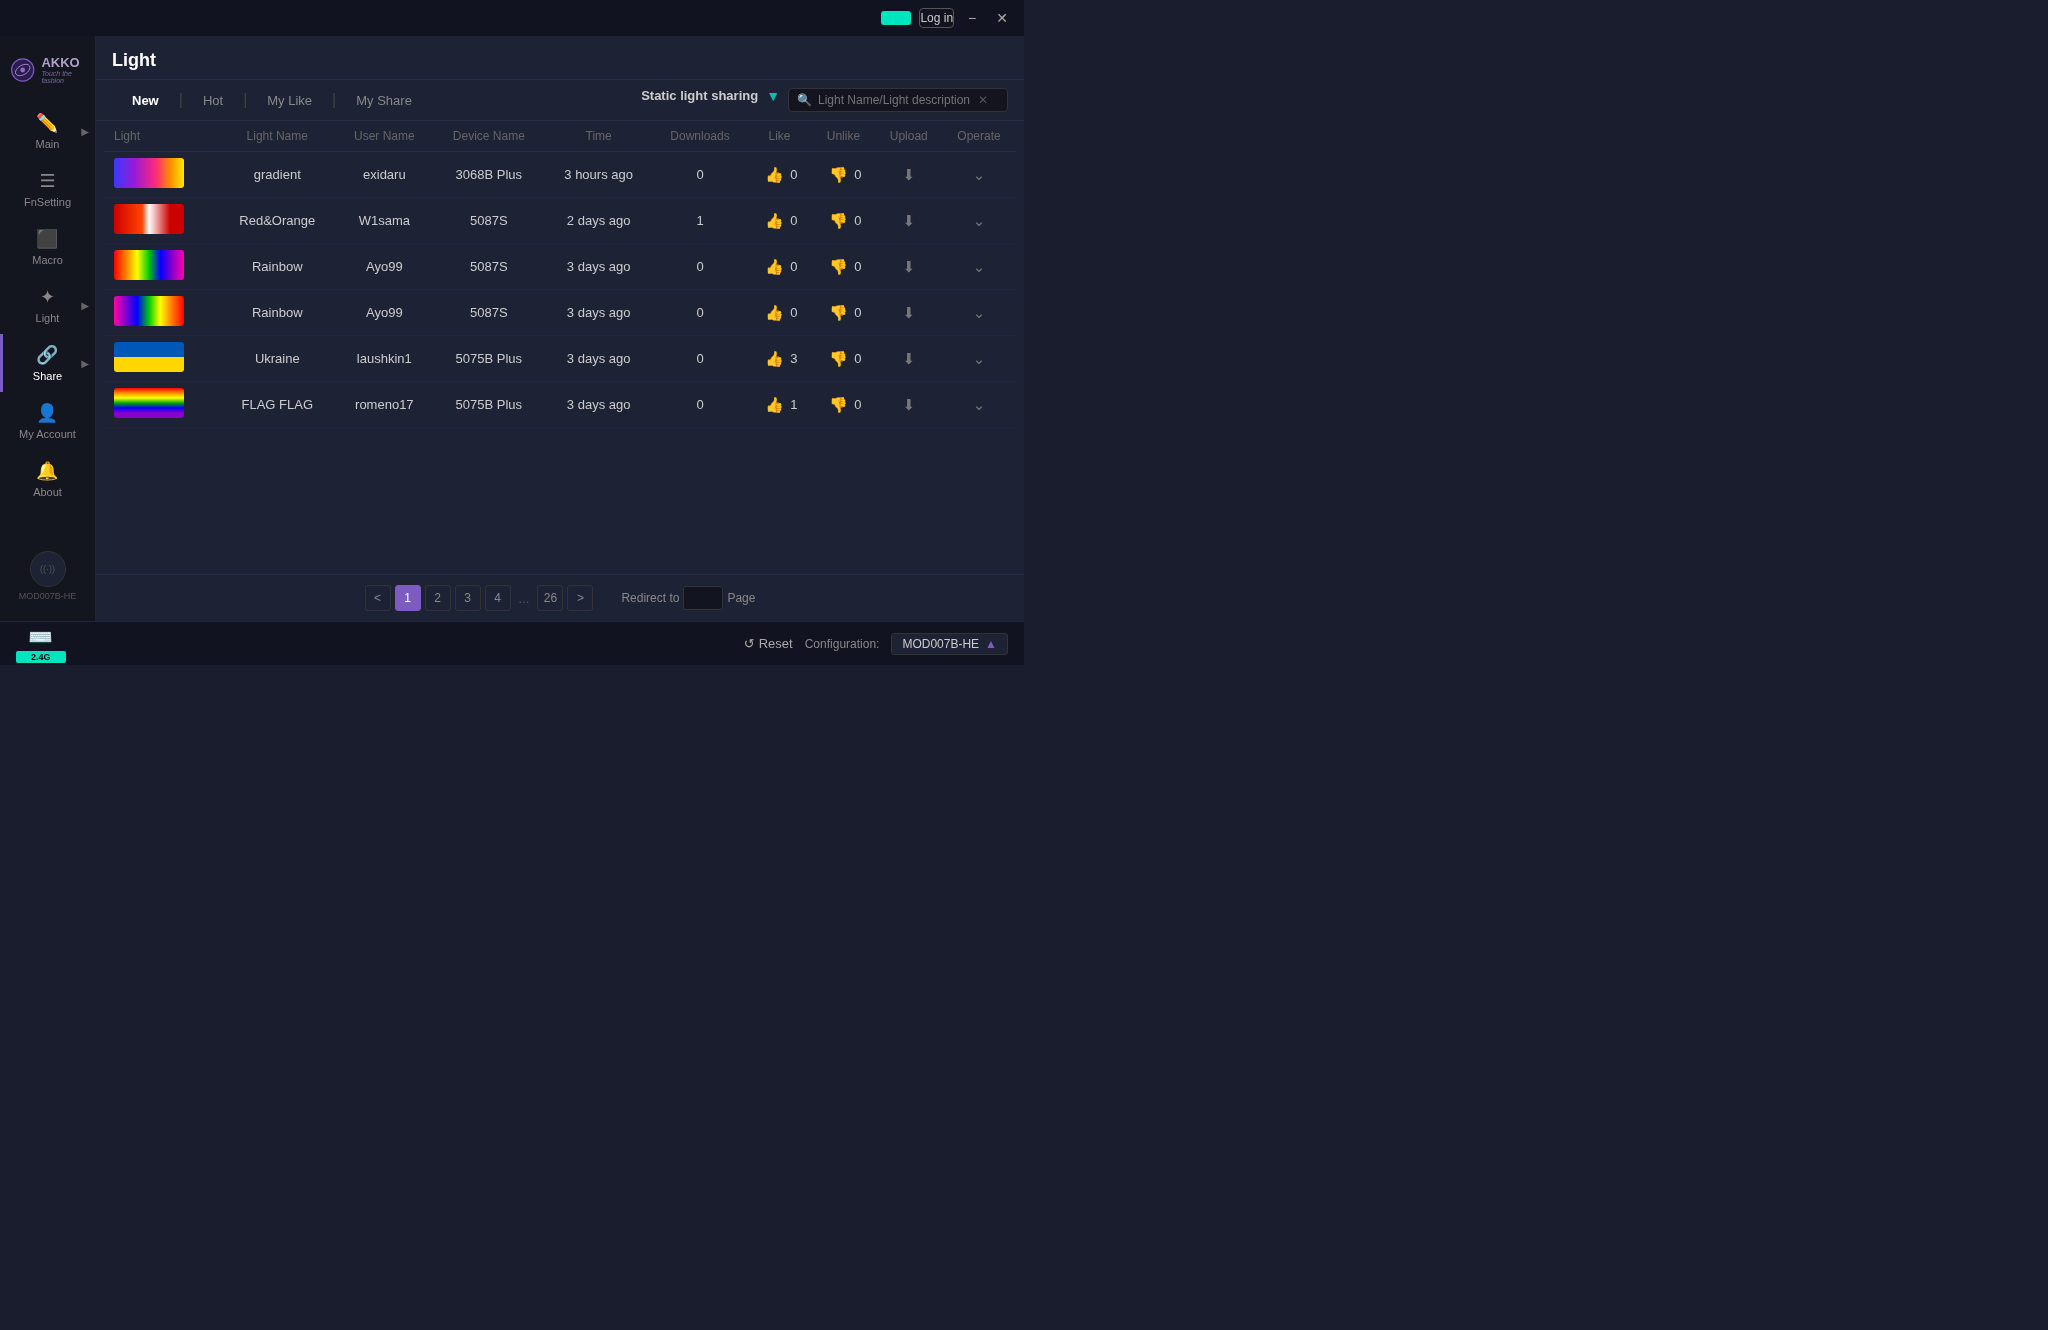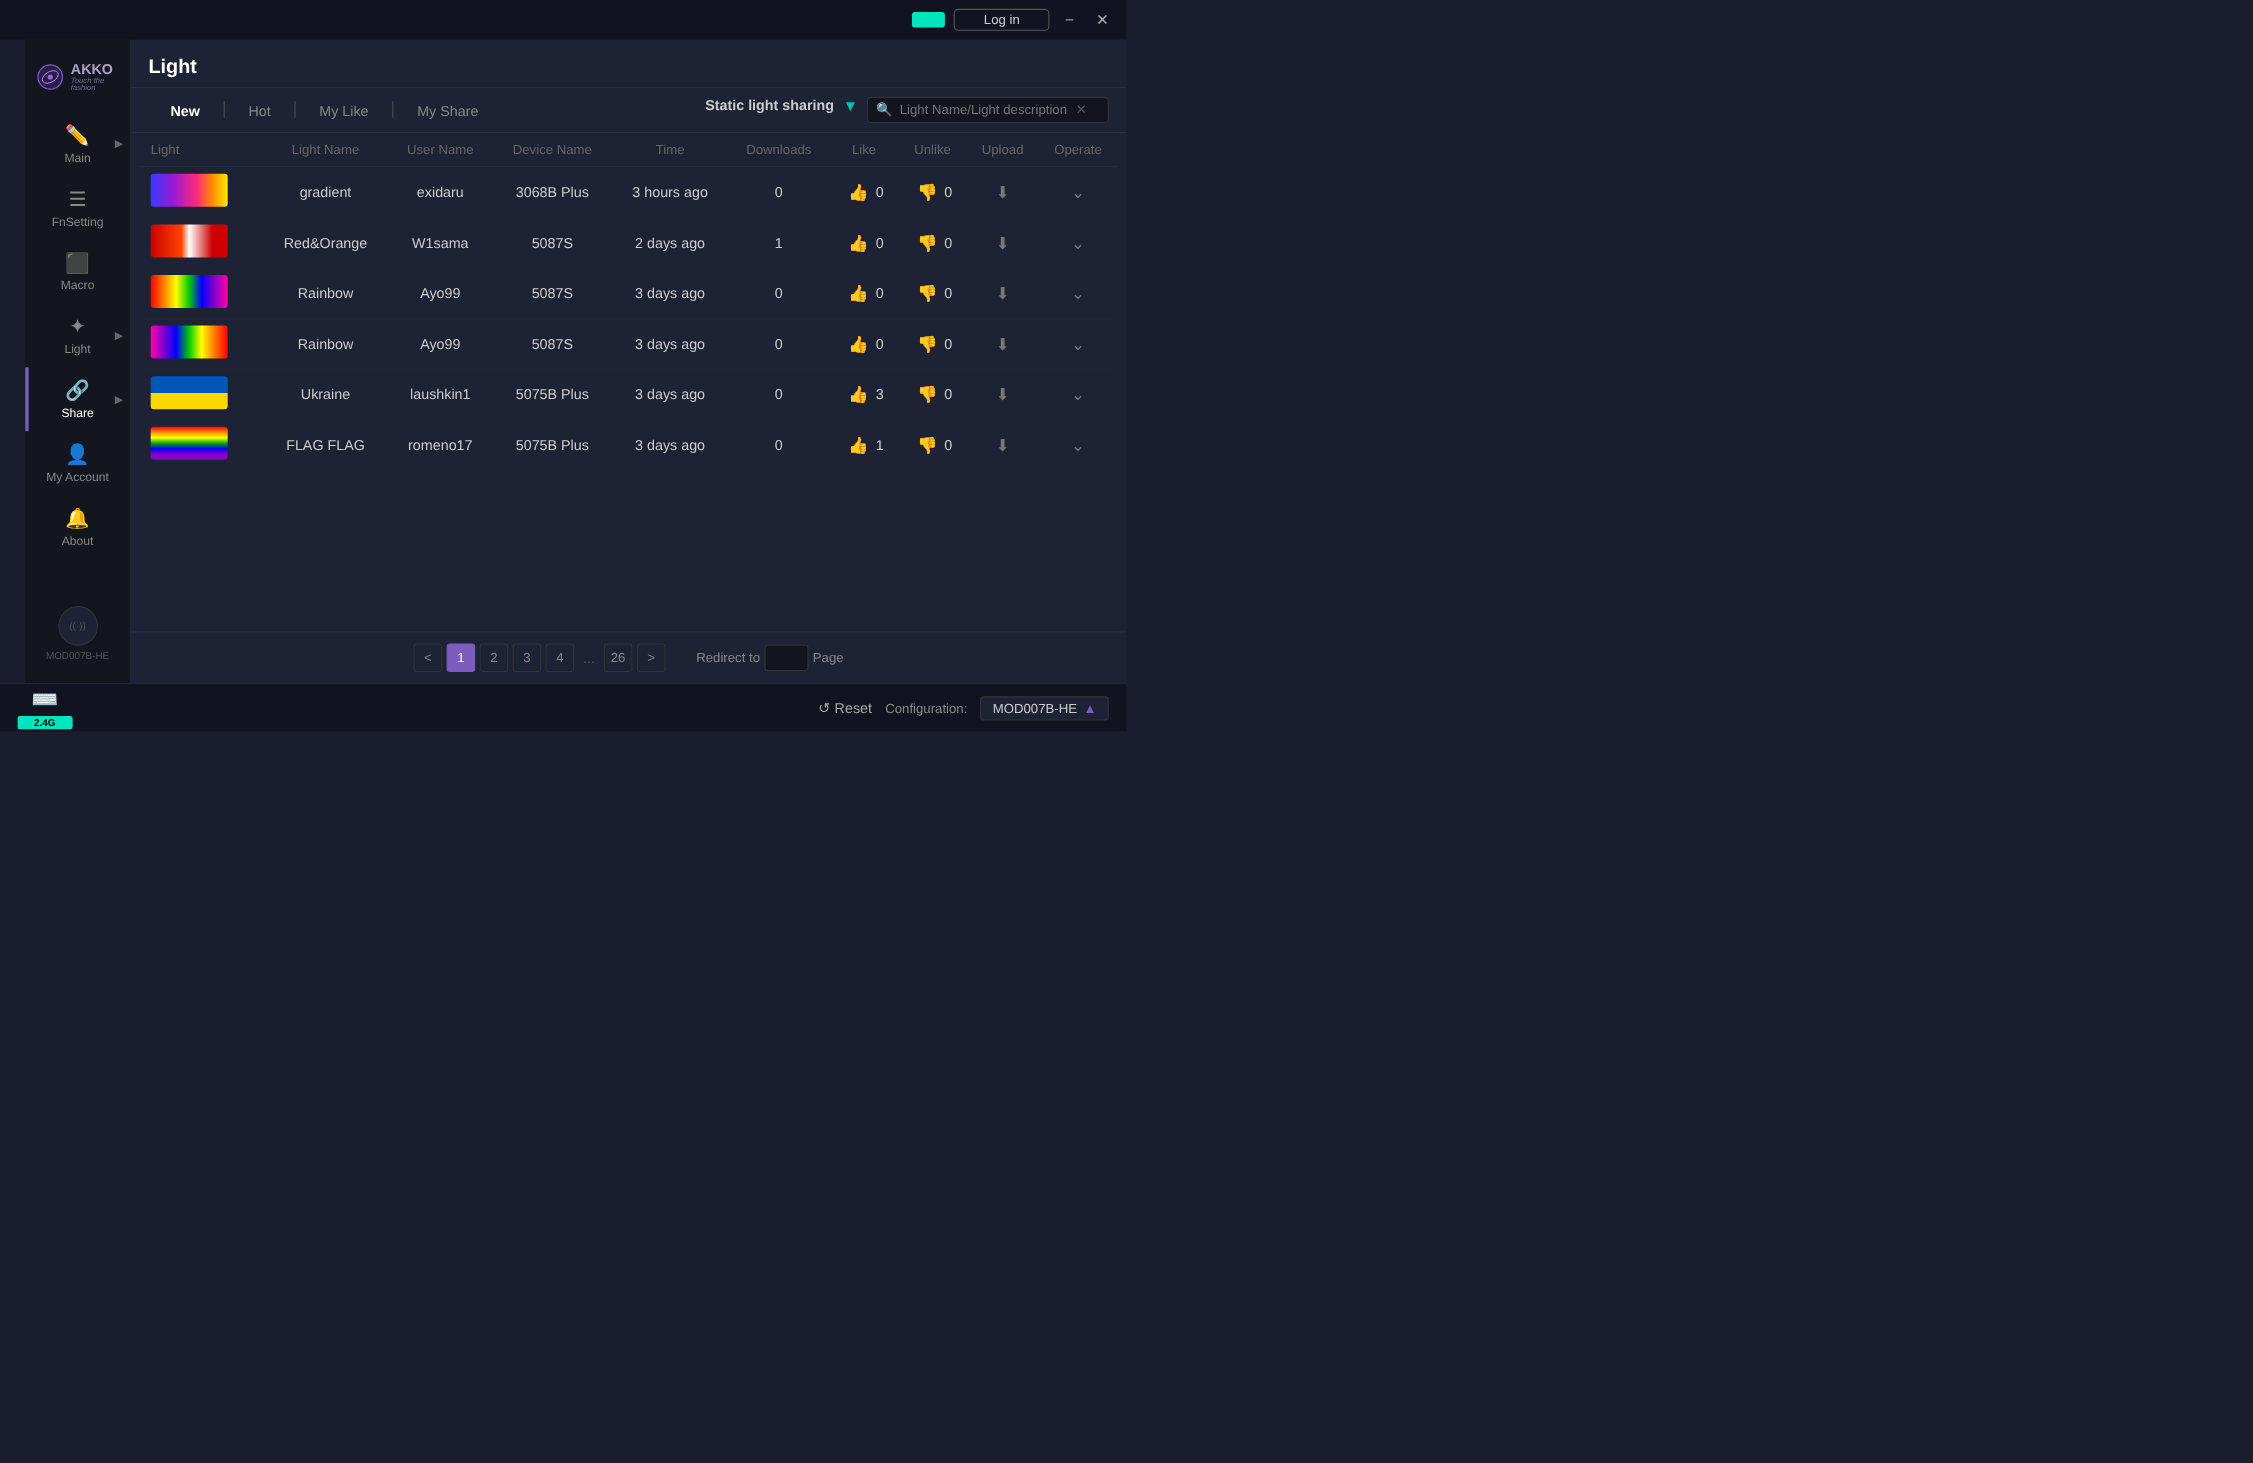--- a/index.html
+++ b/index.html
@@ -36,38 +36,37 @@
       color: #aaa;
       font-size: 14px;
       cursor: pointer;
       padding: 2px 6px;
     }
     .titlebar-btn.login {
       border: 1px solid #555;
       border-radius: 4px;
       color: #ccc;
       font-size: 12px;
-      padding: 2px 26px;
+      padding: 2px 0;
     }
     
     .app-body {
       display: flex;
       flex: 1;
       overflow: hidden;
     }
     
     .sidebar {
       width: 96px;
       background: #13151f;
       display: flex;
       flex-direction: column;
       padding: 10px 0;
       border-right: 1px solid #22253a;
       position: relative;
-      margin-left: 23px;
     }
     .logo {
       display: flex;
       align-items: center;
       padding: 8px 10px 16px;
       gap: 6px;
     }
     .logo-icon {
       width: 32px;
       height: 32px;

